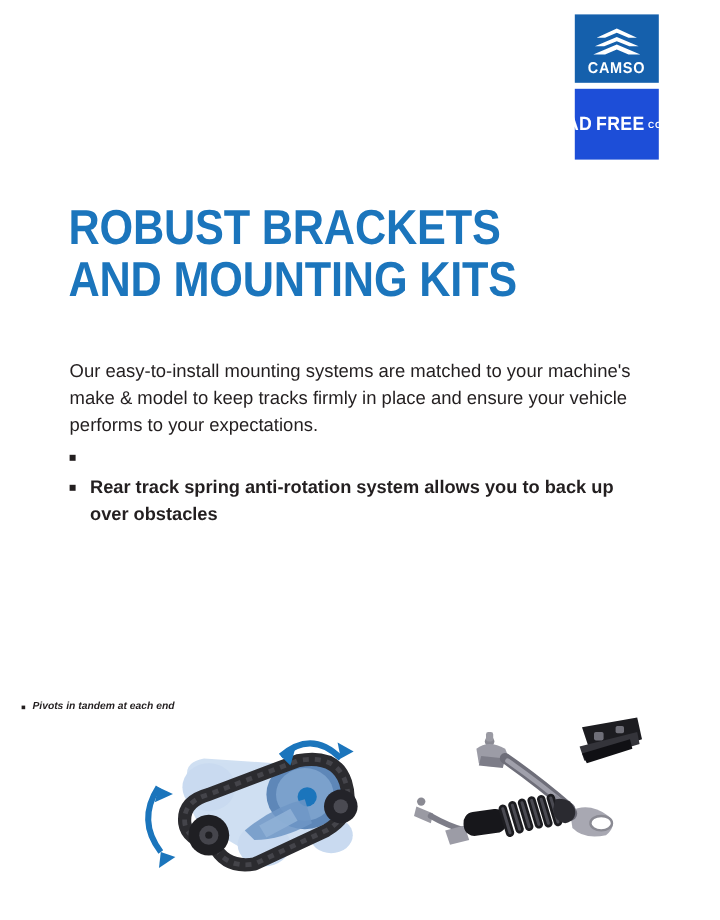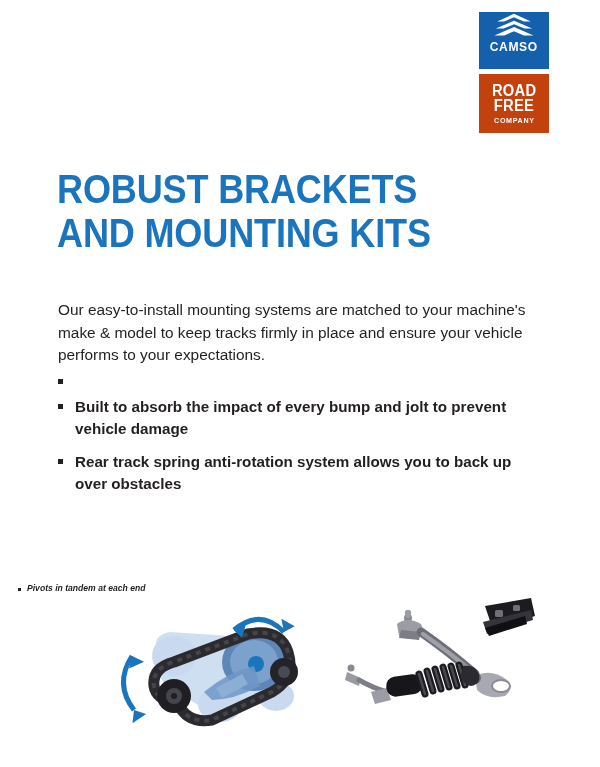--- a/index.html
+++ b/index.html
@@ -24,43 +24,43 @@
     width: 70px;
   }
   .logo-camso {
     width: 70px;
     height: 57px;
     background: #1560ac;
     display: flex;
     flex-direction: column;
     align-items: center;
     justify-content: flex-end;
-    padding-bottom: 16px;
+    padding-bottom: 6px;
     box-sizing: border-box;
   }
   .camso-mark {
     width: 42px;
     height: 26px;
     margin-bottom: 2px;
   }
   .camso-word {
     color: #ffffff;
     font-size: 13px;
     font-weight: bold;
     letter-spacing: 0.6px;
     line-height: 1;
     transform: scaleX(0.93);
   }
   .logo-roadfree {
     width: 70px;
     height: 59px;
-    background: #c2410c;
+    background: #1d4ed8;
     margin-top: 5px;
     display: flex;
-    flex-direction: column;
+    flex-direction: row;
     align-items: center;
     justify-content: center;
     box-sizing: border-box;
   }
   .rf-line {
     color: #ffffff;
     font-size: 16px;
     font-weight: bold;
     line-height: 0.97;
     letter-spacing: 0.3px;
@@ -197,24 +197,20 @@
 </h1>
 
 <p class="intro">Our easy-to-install mounting systems are matched to your machine's make &amp; model to keep tracks firmly in place and ensure your vehicle performs to your expectations.</p>
 
 <div class="bullet-list">
 
   <div class="bullet-item">
     <span class="bullet-marker"></span>
   </div>
 
-  <div class="bullet-item">
-    <span class="bullet-marker"></span>
-    <span class="bullet-text">Built to absorb the impact of every bump and jolt to prevent vehicle damage</span>
-  </div>
 
   <div class="bullet-item">
     <span class="bullet-marker"></span>
     <span class="bullet-text">Rear track spring anti-rotation system allows you to back up over obstacles</span>
   </div>
 
 
 </div>
 
 <div class="footnote">

